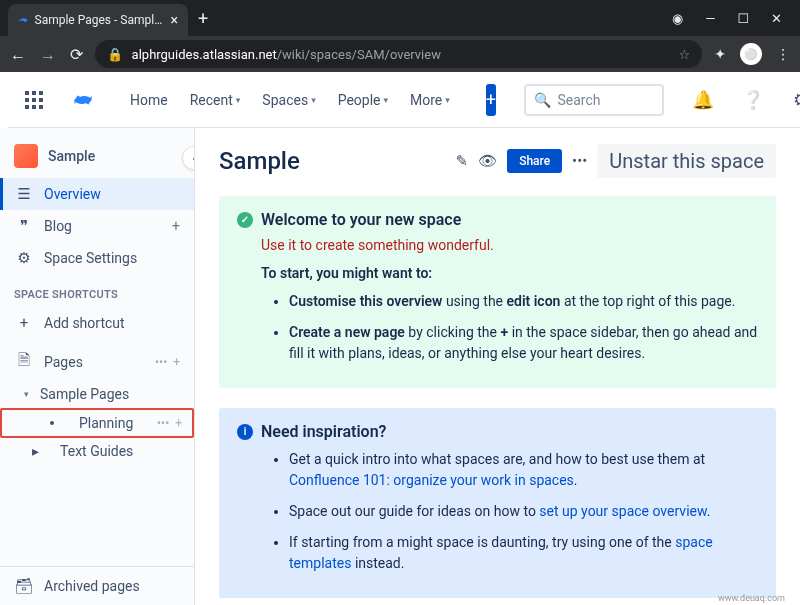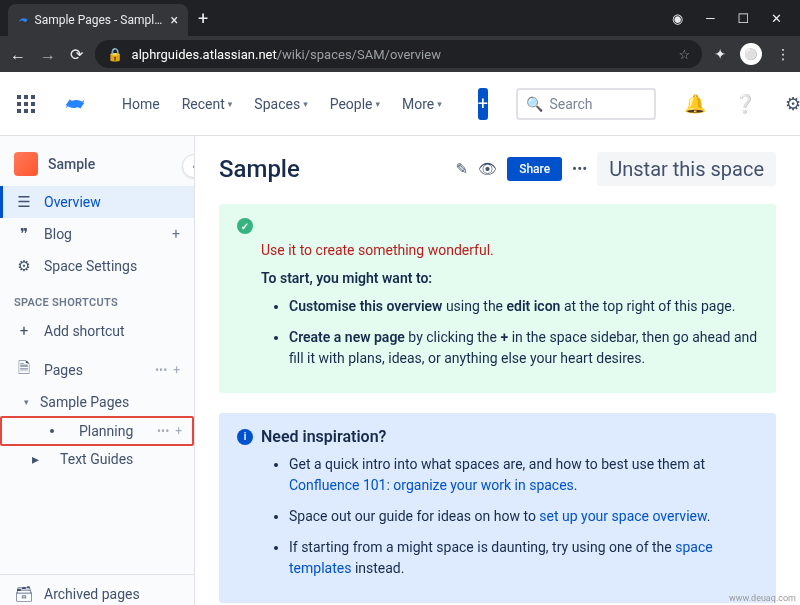--- a/index.html
+++ b/index.html
@@ -16,21 +16,21 @@
 .win-controls span { font-size: 13px; cursor: pointer; }
 .addr-bar { display: flex; align-items: center; height: 36px; padding: 0 10px; gap: 12px; background: #35363a; }
 .nav-icons { display: flex; gap: 14px; color: #aaa; align-items: center; font-size: 16px; }
 .nav-icons .enabled { color: #e8eaed; }
 .url-box { flex: 1; display: flex; align-items: center; background: #202124; border-radius: 14px; height: 28px; padding: 0 12px; gap: 8px; color: #9aa0a6; font-size: 13px; }
 .url-host { color: #fff; }
 .addr-right { display: flex; gap: 14px; align-items: center; color: #e8eaed; }
 .avatar-sm { width: 22px; height: 22px; border-radius: 50%; background: #fff; color: #333; display: flex; align-items: center; justify-content: center; font-size: 11px; font-weight: bold; }
 
 
-.app-header { display: flex; align-items: center; height: 64px; border-bottom: 1px solid #dfe1e6; padding: 0 16px; gap: 28px; }
+.app-header { display: flex; align-items: center; height: 56px; border-bottom: 1px solid #dfe1e6; padding: 0 16px; gap: 28px; margin-left: 8px; }
 .app-icon { width: 24px; height: 24px; display: flex; align-items: center; justify-content: center; cursor: pointer; }
 .top-menu { display: flex; gap: 6px; align-items: center; }
 .menu-btn { padding: 4px 8px; color: #42526e; font-size: 14px; cursor: pointer; border-radius: 3px; display: flex; align-items: center; gap: 3px; }
 .chev { font-size: 9px; color: #6b778c; }
 .create-btn { width: 32px; height: 32px; background: #0052cc; color: #fff; border-radius: 3px; display: flex; align-items: center; justify-content: center; font-size: 18px; cursor: pointer; }
 .search-box { flex:0 0 auto; margin-left: auto; width: 140px; height: 32px; border: 2px solid #dfe1e6; border-radius: 4px; display: flex; align-items: center; padding: 0 8px; gap: 6px; color: #7a869a; font-size: 14px; }
 .hdr-icon { color: #42526e; font-size: 18px; cursor: pointer; }
 .avatar-hdr { width: 24px; height: 24px; border-radius: 50%; background: #0052cc; color: #fff; display: flex; align-items: center; justify-content: center; font-size: 11px; font-weight: 600; font-family: Liberation Serif, serif; }
 
 
@@ -69,21 +69,21 @@
 .panel-title .badge { width: 16px; height: 16px; border-radius: 50%; display: inline-flex; align-items: center; justify-content: center; font-size: 10px; color: #fff; }
 .badge.green { background: #36b37e; }
 .badge.blue { background: #0052cc; }
 .panel p { color: #b91c1c; margin: 6px 0 12px 24px; font-size: 14px; }
 .panel .sub { font-weight: 600; margin-left: 24px; margin-bottom: 10px; }
 .panel ul { margin-left: 52px; }
 .panel li { margin-bottom: 10px; line-height: 1.5; }
 .panel a { color: #0052cc; text-decoration: none; }
 .bold { font-weight: 600; }
 
-.watermark { position: absolute; bottom: 2px; right: 4px; font-size: 9px; color: #999; }
+.watermark { position: absolute; bottom: 2px; right: 15px; font-size: 9px; color: #999; }
 svg { display: block; }
 </style>
 </head>
 <body>
 
 <div class="browser-top">
   <div class="tab-bar">
     <div class="tab">
       <svg width="14" height="14" viewBox="0 0 24 24">
           <path fill="#2684ff" d="M2 17c2-3 5-5 10-3l6 3c1-2 2-3 4-6-3-2-8-5-14-2C4 11 2 15 2 17z"></path>
@@ -234,20 +234,21 @@
         <span class="ic">👁</span>
         <span class="share-btn">Share</span>
         <span class="ic">•••</span>
         <span class="unstar-btn">Unstar this space</span>
       </div>
     </div>
 
     <div class="panel success">
       <div class="panel-title">
         <span class="badge green">✓</span>
+        <span>Welcome to your new space</span>
       </div>
       <p>Use it to create something wonderful.</p>
       <div class="sub">To start, you might want to:</div>
       <ul>
         <li><span class="bold">Customise this overview</span><span> using the </span><span class="bold">edit icon</span><span> at the top right of this page.</span></li>
         <li><span class="bold">Create a new page</span><span> by clicking the </span><span class="bold">+</span><span> in the space sidebar, then go ahead and fill it with plans, ideas, or anything else your heart desires.</span></li>
       </ul>
     </div>
 
     <div class="panel info">

